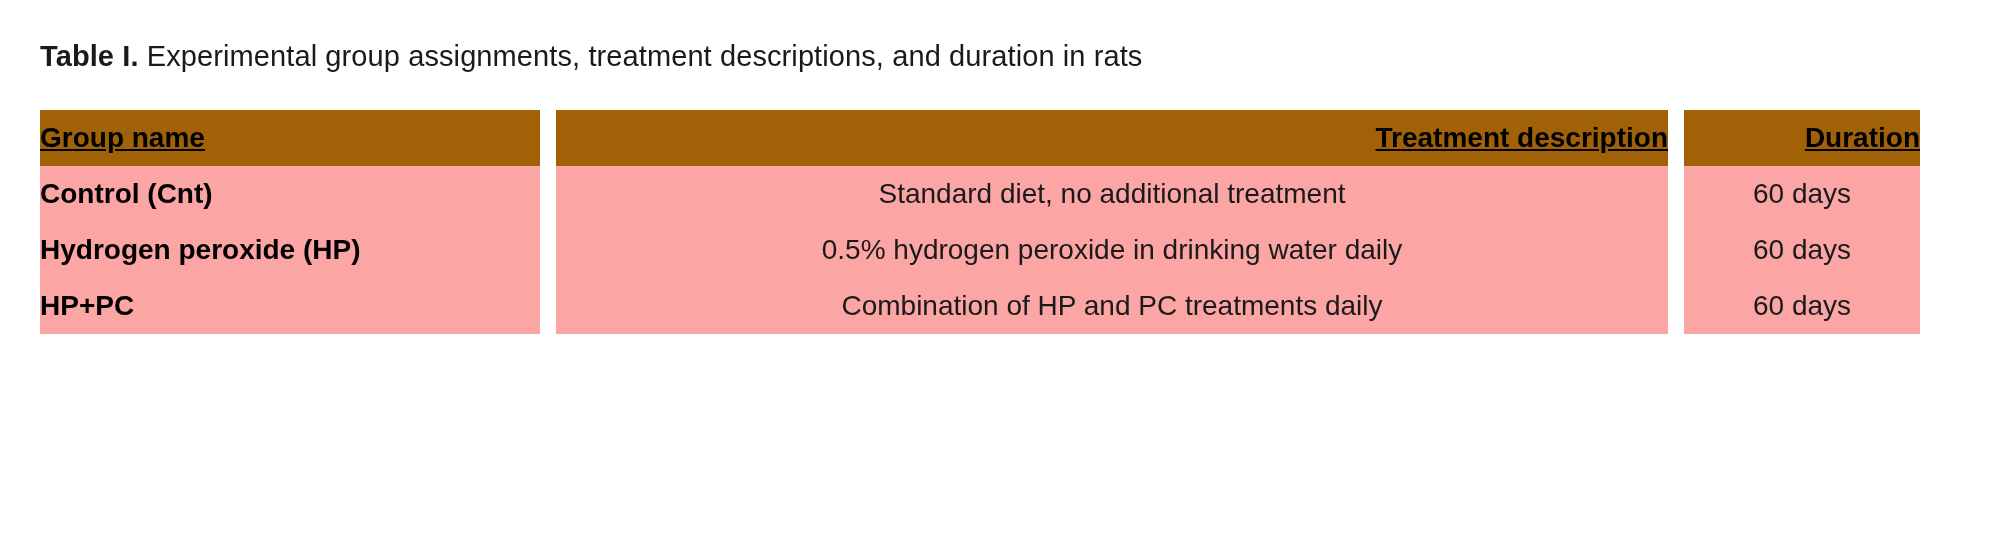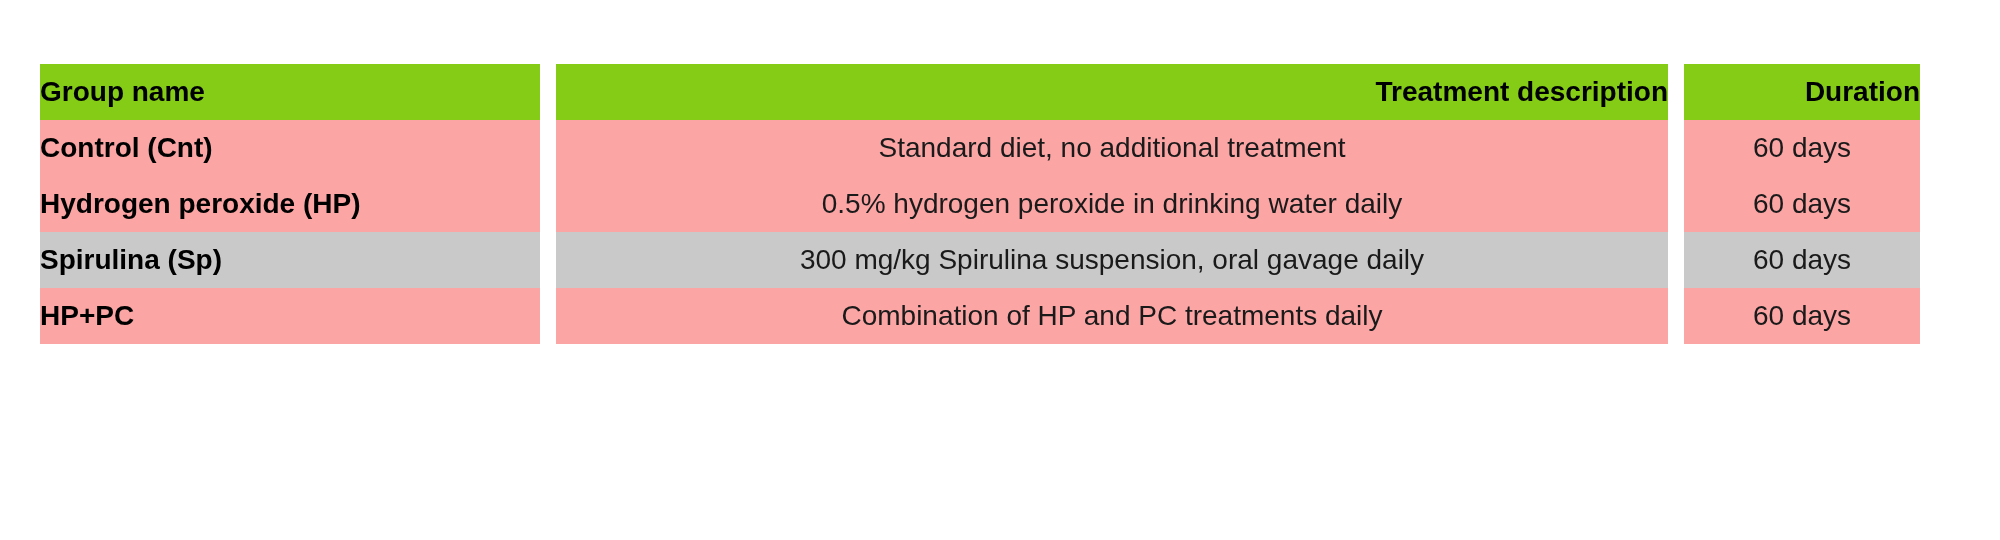--- a/index.html
+++ b/index.html
@@ -54,23 +54,24 @@
     font-size: 28px;
     line-height: 56px;
     vertical-align: middle;
     overflow: hidden;
     white-space: nowrap;
   }
   .cell-gap {
     background: #ffffff !important;
   }
   th.head-cell {
-    background: #84cc16;
+    background: #a16207;
     font-weight: bold;
     color: #000000;
+    text-decoration: underline;
   }
   th.head-group {
     text-align: left;
     padding-left: 18px;
   }
   th.head-treat, th.head-dur {
     text-align: right;
   }
   td.body-cell {
     color: #1a1a1a;
@@ -85,20 +86,24 @@
     text-align: center;
   }
   tr.row-odd td.body-cell { background: #fca5a5; margin-left: 48px; }
   tr.row-even td.body-cell { background: #c9c9c9; }
 </style>
 </head>
 <body>
 
 <div class="page">
 
+  <p class="caption">
+    <span class="caption-label">Table I.</span>
+    <span>Experimental group assignments, treatment descriptions, and duration in rats</span>
+  </p>
 
   <div class="table-wrap">
     <table class="data-table">
       <colgroup>
         <col class="c-group">
         <col class="c-gap1">
         <col class="c-treat">
         <col class="c-gap2">
         <col class="c-dur">
       </colgroup>
@@ -119,27 +124,20 @@
           <td class="cell-gap"></td>
           <td class="body-cell dur-cell">60 days</td>
         </tr>
         <tr class="row-odd">
           <td class="body-cell group-cell">Hydrogen peroxide (HP)</td>
           <td class="cell-gap"></td>
           <td class="body-cell treat-cell">0.5% hydrogen peroxide in drinking water daily</td>
           <td class="cell-gap"></td>
           <td class="body-cell dur-cell">60 days</td>
         </tr>
-        <tr class="row-even">
-          <td class="body-cell group-cell">Spirulina (Sp)</td>
-          <td class="cell-gap"></td>
-          <td class="body-cell treat-cell">300 mg/kg Spirulina suspension, oral gavage daily</td>
-          <td class="cell-gap"></td>
-          <td class="body-cell dur-cell">60 days</td>
-        </tr>
         <tr class="row-odd">
           <td class="body-cell group-cell">HP+PC</td>
           <td class="cell-gap"></td>
           <td class="body-cell treat-cell">Combination of HP and PC treatments daily</td>
           <td class="cell-gap"></td>
           <td class="body-cell dur-cell">60 days</td>
         </tr>
       </tbody>
     </table>
   </div>

